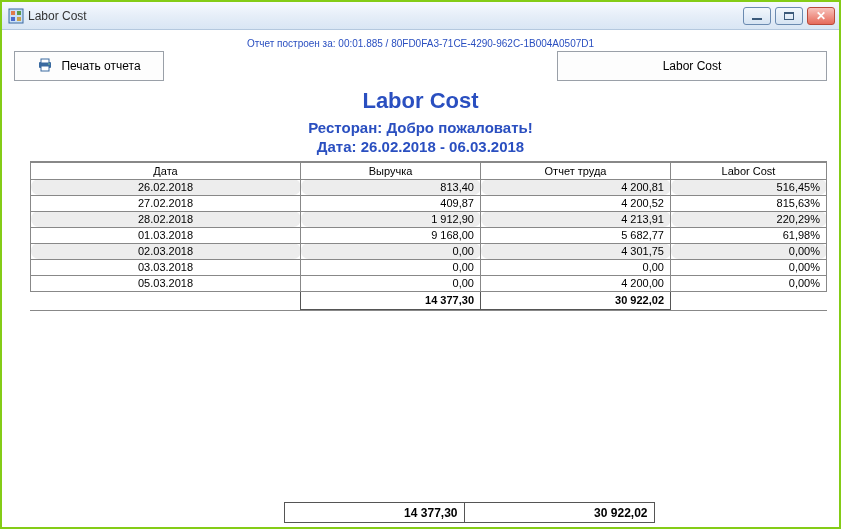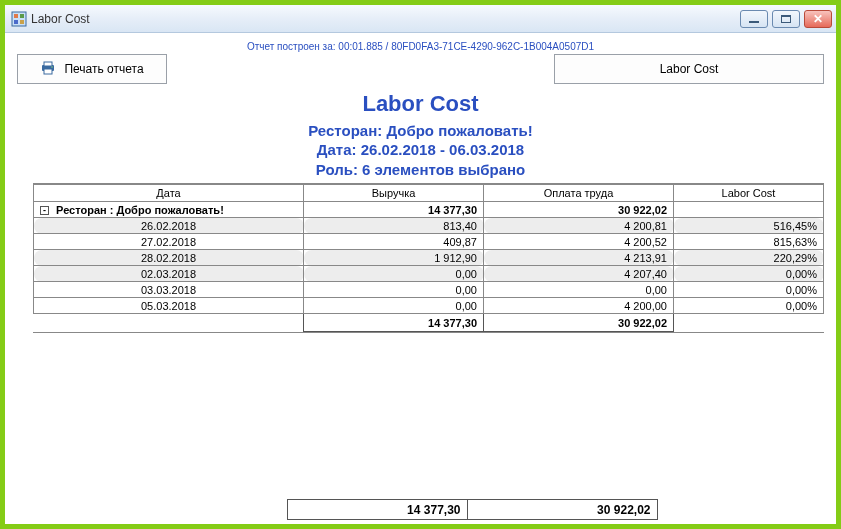--- a/index.html
+++ b/index.html
@@ -6,21 +6,21 @@
   body {
     margin: 0;
     font-family: Tahoma, Arial, sans-serif;
     font-size: 11px;
     background: #fff;
     overflow: hidden;
   }
   .window {
     width: 841px;
     height: 529px;
-    border: 5px solid #84cc16;
+    border: 2px solid #84cc16;
     display: flex;
     flex-direction: column;
     background: #fff;
   }
   .titlebar {
     height: 28px;
     background: linear-gradient(#f6fafe, #e6eef8 50%, #d9e6f4);
     border-bottom: 1px solid #b4c8de;
     display: flex;
     align-items: center;
@@ -225,72 +225,68 @@
       </div>
       <div class="btn labor">
         <span>Labor Cost</span>
       </div>
     </div>
 
     <div class="header-block">
       <div class="h1">Labor Cost</div>
       <div class="h2">Ресторан: Добро пожаловать!</div>
       <div class="h2">Дата: 26.02.2018 - 06.03.2018</div>
-      <div class="h2">Роль: 6 элементов выбрано</div>
     </div>
 
     <div class="report-area">
       <table class="report">
         <colgroup>
             <col class="c1">
             <col class="c2">
             <col class="c3">
             <col class="c4">
           </colgroup>
         <thead>
           <tr>
             <th>Дата</th>
             <th>Выручка</th>
-            <th>Оплата труда</th>
+            <th>Отчет труда</th>
             <th>Labor Cost</th>
           </tr>
         </thead>
         <tbody id="tbody">
-          <tr class="group">
-            <td style="text-align:left">
-              <span class="expander">-</span>
-              <span>Ресторан : Добро пожаловать!</span>
-            </td>
-            <td>14 377,30</td>
-            <td>30 922,02</td>
-            <td></td>
-          </tr>
 
         <tr class="data alt">
               <td>26.02.2018</td>
               <td>813,40</td>
               <td>4 200,81</td>
               <td>516,45%</td>
             </tr>
             <tr class="data">
               <td>27.02.2018</td>
               <td>409,87</td>
               <td>4 200,52</td>
               <td>815,63%</td>
             </tr>
             <tr class="data alt">
               <td>28.02.2018</td>
               <td>1 912,90</td>
               <td>4 213,91</td>
               <td>220,29%</td>
             </tr>
+            <tr class="data">
+              <td>01.03.2018</td>
+              <td>9 168,00</td>
+              <td>5 682,77</td>
+              <td>61,98%</td>
+            </tr>
             <tr class="data alt">
               <td>02.03.2018</td>
               <td>0,00</td>
-              <td>4 207,40</td>
+              <td>4 301,75</td>
               <td>0,00%</td>
             </tr>
             <tr class="data">
               <td>03.03.2018</td>
               <td>0,00</td>
               <td>0,00</td>
               <td>0,00%</td>
             </tr>
             <tr class="data">
               <td>05.03.2018</td>

